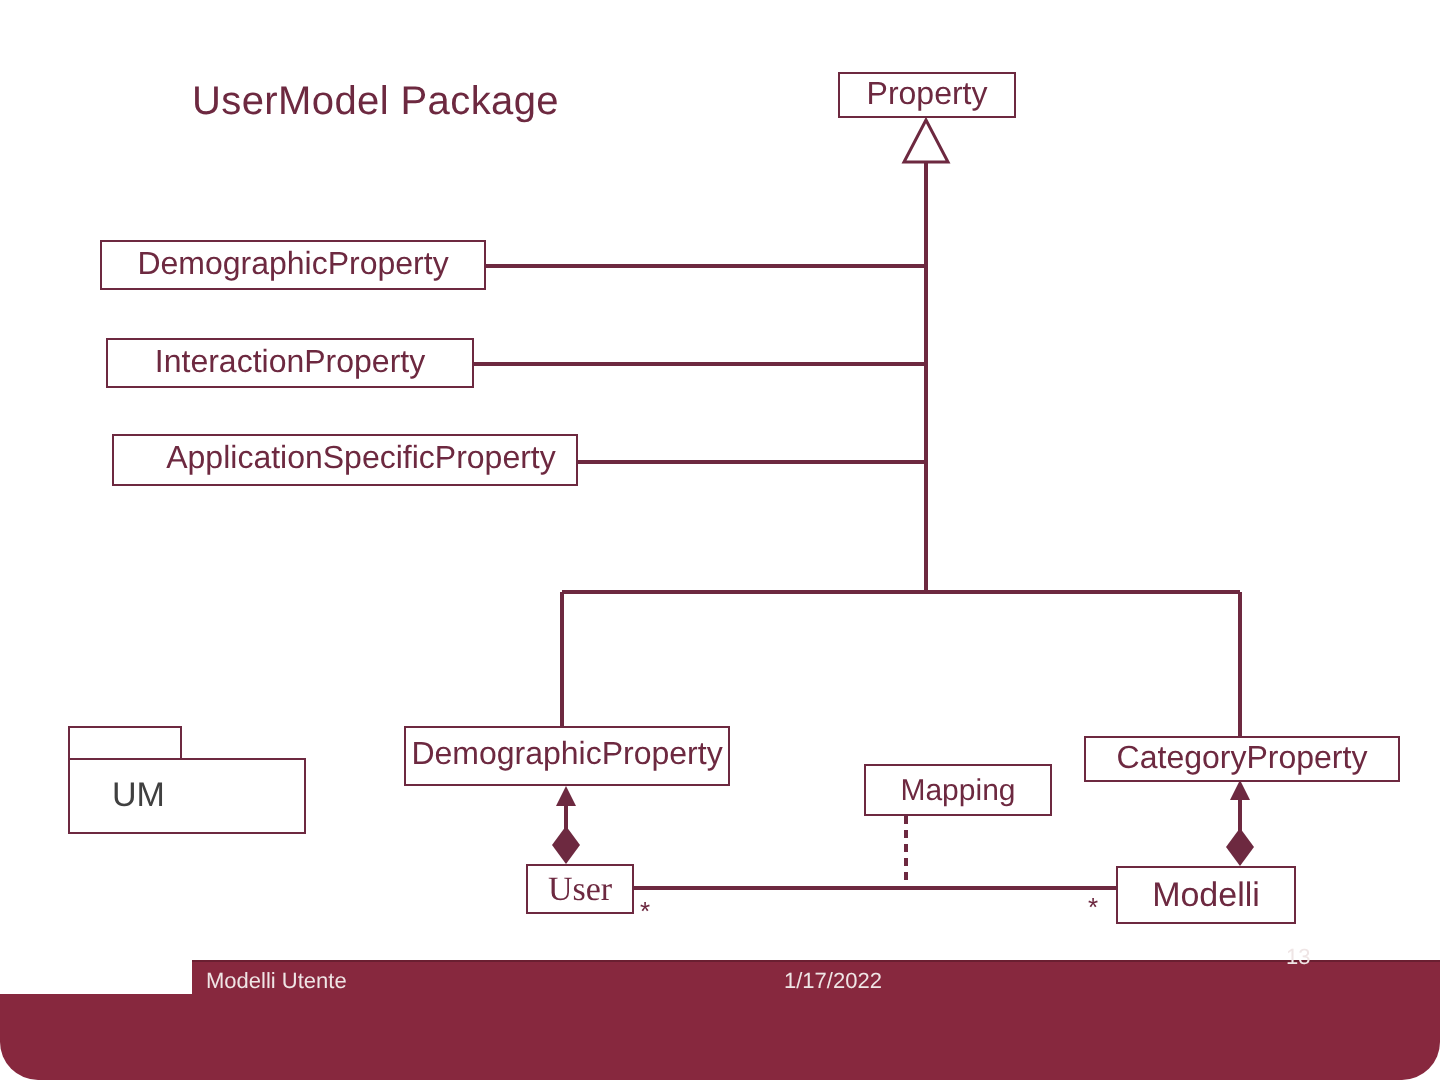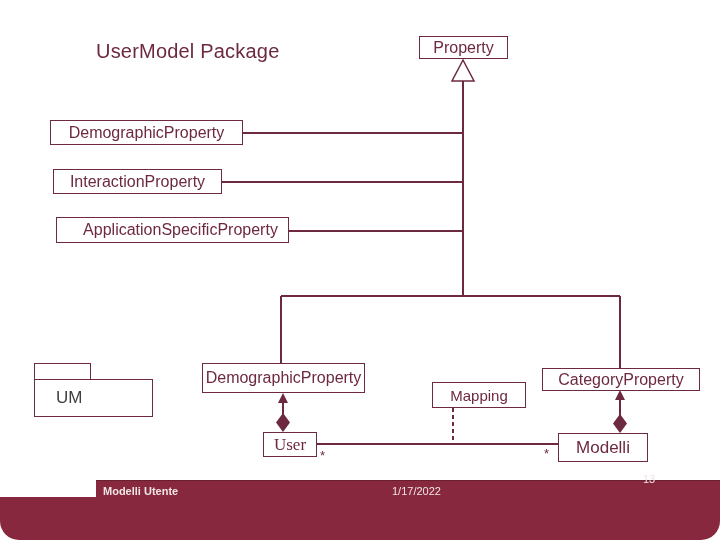--- a/index.html
+++ b/index.html
@@ -13,21 +13,21 @@
   }
   svg.overlay { position:absolute; left:0; top:0; width:720px; height:540px; }
   .cls {
     position:absolute; box-sizing:border-box; background:#ffffff;
     border:1.5px solid #6d2940; color:#6d2940;
     display:flex; align-items:center; justify-content:center;
     font-size:16px; white-space:nowrap;
   }
   #box-property      { left:419px; top:36px;  width:89px;  height:23px; }
   #box-demographic   { left:50px;  top:120px; width:193px; height:25px; }
-  #box-interaction   { left:53px;  top:169px; width:169px; height:25px; }
+  #box-interaction   { left:53px;  top:169px; width:184px; height:25px; }
   #box-appspec       { left:56px;  top:217px; width:233px; height:26px;padding-left:16px; }
   #box-individual    { left:202px; top:363px; width:163px; height:30px; }
   #box-mapping       { left:432px; top:382px; width:94px;  height:26px; font-size:15px; }
   #box-categoryprop  { left:542px; top:368px; width:158px; height:23px; }
   #box-user          { left:263px; top:432px; width:54px;  height:25px; font-size:17px;font-family:Liberation Serif, serif; }
   #box-category      { left:558px; top:433px; width:90px;  height:29px; font-size:17px; }
   .um-tab {
     position:absolute; left:34px; top:363px; width:57px; height:17px;
     box-sizing:border-box; background:#ffffff; border:1.5px solid #6d2940;
   }
@@ -42,21 +42,21 @@
   #mult-category { left:544px; top:446px; }
   .footer-main {
     position:absolute; left:96px; top:480px; width:624px; height:60px;
     background:#87283e; border-top:1px solid #6a1f31; box-sizing:border-box;
   }
   .footer-left-ext {
     position:absolute; left:0; top:497px; width:96px; height:43px;
     background:#87283e;
   }
   .footer-text { position:absolute; font-size:11px; color:#efe5e5; }
-  #footer-left { left:103px; top:485px;font-weight:bold; }
+  #footer-left { left:103px; top:485px; }
   #footer-date { left:392px; top:485px; }
   #footer-page { left:643px; top:473px; }
 </style>
 </head>
 <body>
 
 <div class="slide">
 
   <div class="title">UserModel Package</div>
 

